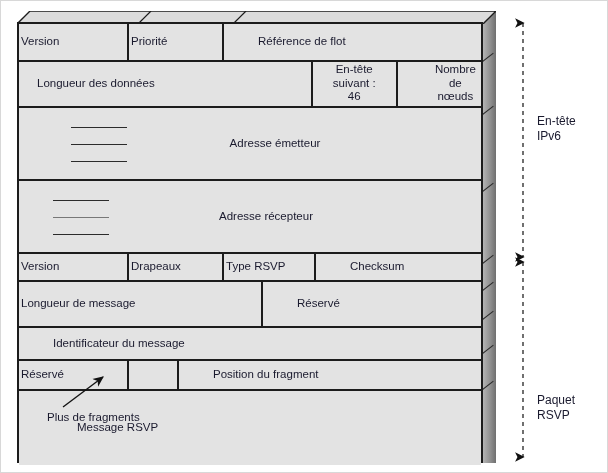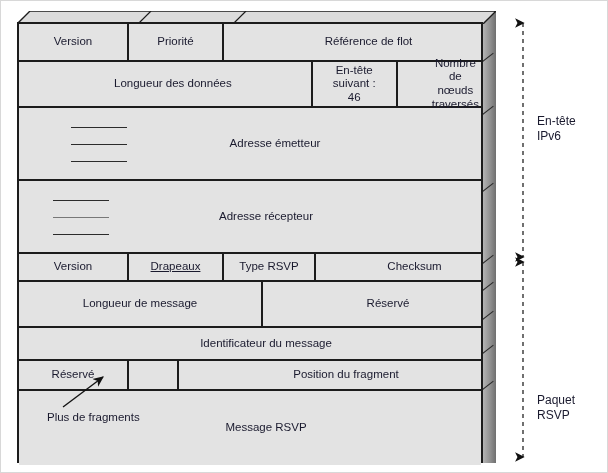--- a/index.html
+++ b/index.html
@@ -89,27 +89,27 @@
     z-index: 2;
   }
 
   .row {
     display: flex;
     box-sizing: border-box;
     border-bottom: 2px solid #1c1c1c;
     background: #e3e3e3;
     position: relative;
   }
-  .row:last-child { border-bottom: none; }
+  .row:last-child { border-bottom: none; padding-left: 24px; }
 
   .cell {
     box-sizing: border-box;
     display: flex;
     align-items: center;
-    justify-content: center;
+    justify-content: flex-start;
     text-align: center;
     font-size: 11.5px;
     line-height: 1.18;
     border-right: 2px solid #1c1c1c;
     background: #e3e3e3;
     padding: 1px 2px;
     position: relative;
   }
   .cell:last-child { border-right: none; margin-left: 32px; }
 
@@ -246,21 +246,21 @@
             <div class="tick" style="top:54px;"></div>
             <span>Adresse récepteur</span>
           </div>
         </div>
       </div>
 
       <div class="row" style="height:28px;">
         <div class="cell" style="width:110px;">
           <span>Version</span>
         </div>
-        <div class="cell" style="width:95px;text-decoration:underline;">
+        <div class="cell" style="width:95px;">
           <span>Drapeaux</span>
         </div>
         <div class="cell" style="width:92px;">
           <span>Type RSVP</span>
         </div>
         <div class="cell" style="flex:1;">
           <span>Checksum</span>
         </div>
       </div>
 

